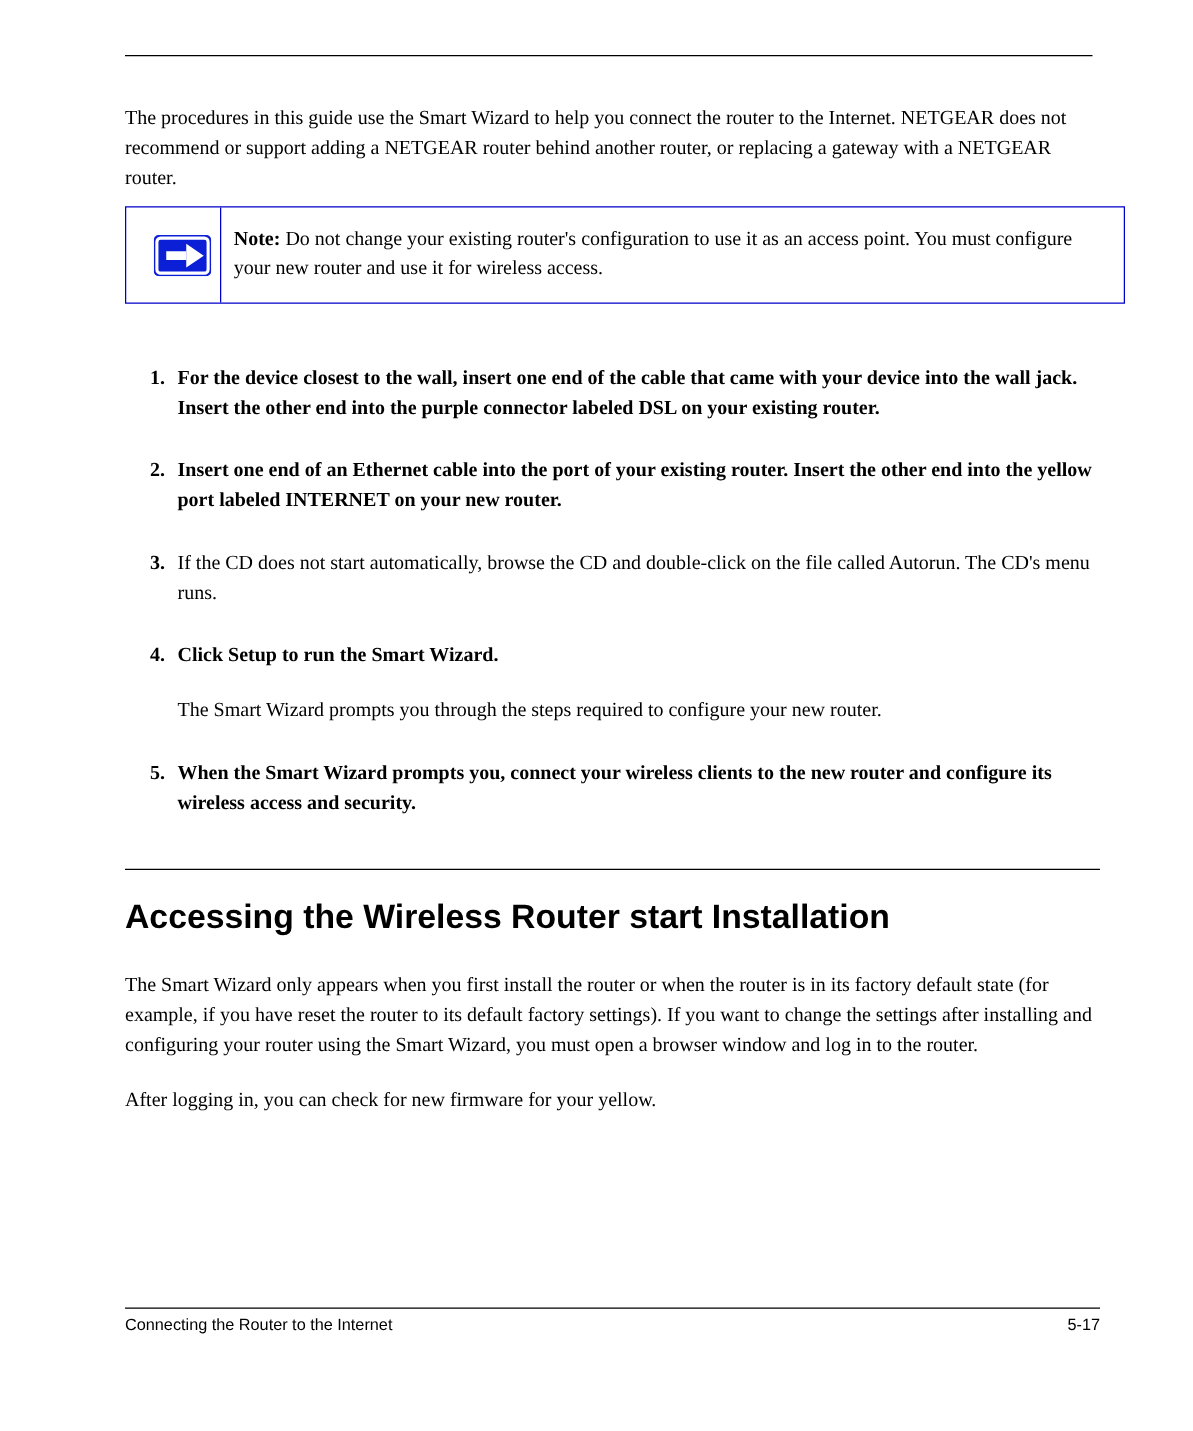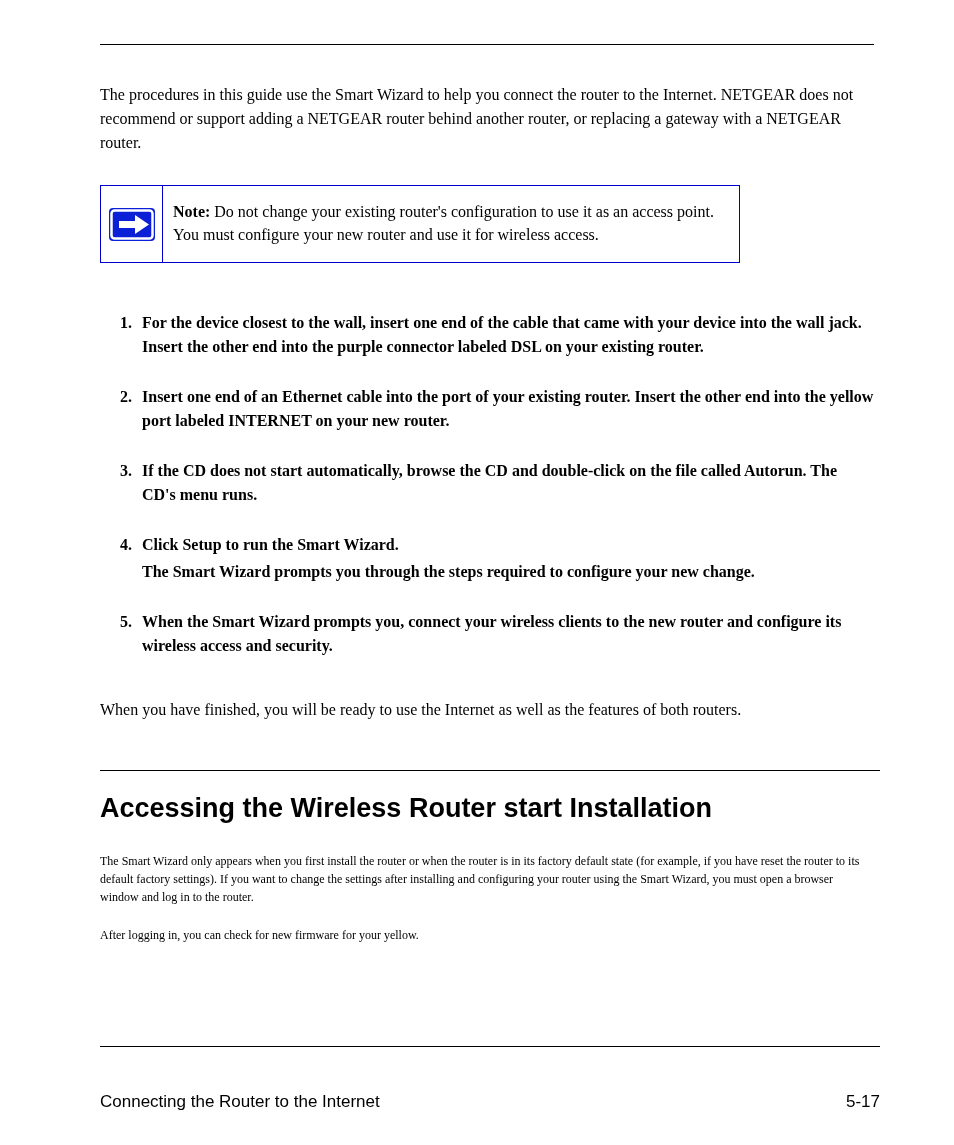--- a/index.html
+++ b/index.html
@@ -15,28 +15,29 @@
   .page {
     padding: 44px 80px 0 100px;
   }
   .top-rule {
     border-top: 1.5px solid #000;
     margin-bottom: 38px;
   }
   .intro {
     font-size: 16px;
     line-height: 1.5;
-    margin-bottom: 30px;
+    margin-bottom: 10px;
   }
   .note-box {
     border: 1.5px solid #0000cc;
     display: flex;
     align-items: stretch;
-    width: 640px;
+    width: 800px;
     margin-bottom: 48px;
+    padding-left: 14px;
   }
   .note-icon-cell {
     width: 62px;
     border-right: 1.5px solid #0000cc;
     display: flex;
     align-items: center;
     justify-content: center;
     padding: 10px 0;
   }
   .note-icon-svg { display: block; }
@@ -62,62 +63,62 @@
     padding-left: 22px;
   }
   .steps > li::before {
     counter-increment: step;
     content: counter(step) ".";
     position: absolute;
     left: 0;
     font-weight: bold;
   }
   .step-sub {
-    font-weight: bold;
-    margin-top: 3px;
+    font-weight: normal;
+    margin-top: 20px;
     line-height: 1.5;
   }
   .closing {
     font-size: 16px;
     line-height: 1.5;
     margin-bottom: 48px;
   }
   .section-rule {
     border-top: 1.5px solid #000;
     margin-bottom: 22px;
     width: 780px;
   }
   .h1 {
     font-family: Arial, Helvetica, sans-serif;
     font-size: 27px;
     font-weight: bold;
     margin: 0 0 28px 0;
   }
   .body-text {
-    font-size: 12px;
+    font-size: 16px;
     line-height: 1.5;
     margin-bottom: 20px;
     margin-top: 20px;
   }
   .footer-rule {
     border-top: 1.5px solid #000;
     width: 780px;
     position: absolute;
     left: 100px;
     top: 1046px;
   }
   .footer {
     position: absolute;
     left: 100px;
-    top: 1092px;
+    top: 1052px;
     width: 780px;
     display: flex;
     justify-content: space-between;
     font-family: Arial, Helvetica, sans-serif;
-    font-size: 17px;
+    font-size: 13px;
   }
   .footer-left { }
   .footer-right { }
 </style>
 </head>
 <body>
 
 <div class="page">
   <div class="top-rule"></div>
 
@@ -144,28 +145,27 @@
       <span>For the device closest to the wall, insert one end of the cable that came with your device into the wall jack. Insert the other end into the purple connector labeled DSL on your existing router.</span>
     </li>
     <li>
       <span>Insert one end of an Ethernet cable into the port of your existing router. Insert the other end into the yellow port labeled INTERNET on your new router.</span>
     </li>
     <li>
       <div class="step-sub">If the CD does not start automatically, browse the CD and double-click on the file called Autorun. The CD's menu runs.</div>
     </li>
     <li>
       <span>Click Setup to run the Smart Wizard.</span>
-      <div class="step-sub">The Smart Wizard prompts you through the steps required to configure your new change.</div>
+      <div class="step-sub">The Smart Wizard prompts you through the steps required to configure your new router.</div>
     </li>
     <li>
       <span>When the Smart Wizard prompts you, connect your wireless clients to the new router and configure its wireless access and security.</span>
     </li>
   </ol>
 
-  <p class="closing">When you have finished, you will be ready to use the Internet as well as the features of both routers.</p>
 
   <div class="section-rule"></div>
 
   <h1 class="h1">Accessing the Wireless Router start Installation</h1>
 
   <p class="body-text">The Smart Wizard only appears when you first install the router or when the router is in its factory default state (for example, if you have reset the router to its default factory settings). If you want to change the settings after installing and configuring your router using the Smart Wizard, you must open a browser window and log in to the router.</p>
   <p class="body-text">After logging in, you can check for new firmware for your yellow.</p>
 </div>
 
 <div class="footer-rule"></div>

